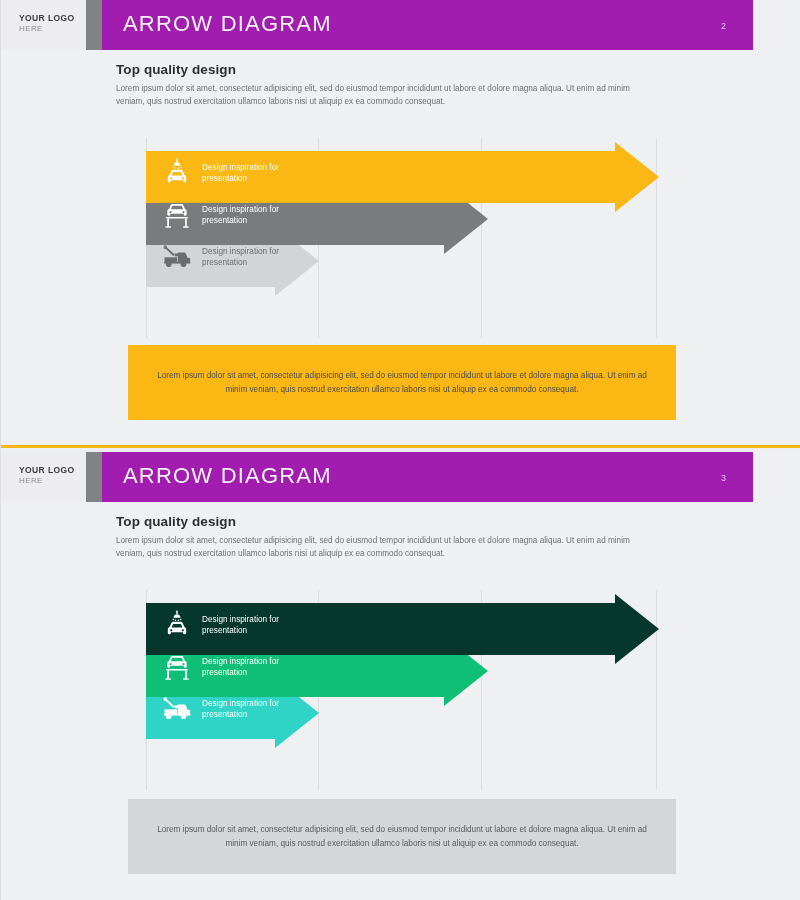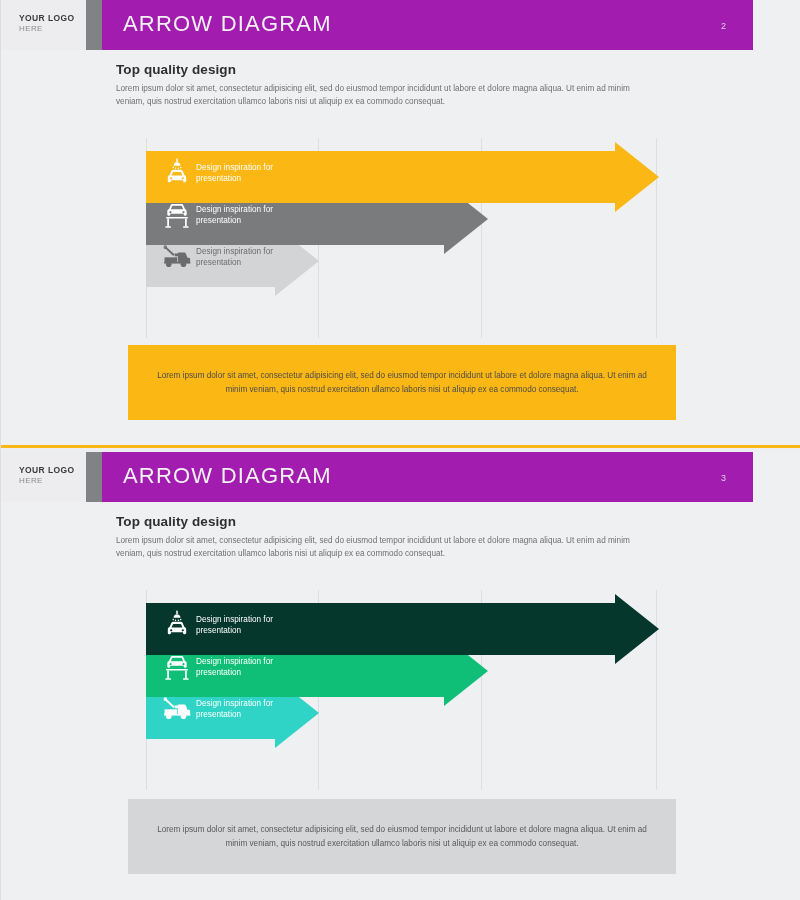--- a/index.html
+++ b/index.html
@@ -158,21 +158,21 @@
     left: 0; top: 0;
     width: 100%; height: 100%;
   }
   .arrow-content {
     position: absolute;
     left: 14px;
     top: 0;
     height: 44px;
     display: flex;
     align-items: center;
-    gap: 2px;
+    gap: 8px;
   }
   .arrow-icon { width: 34px; height: 34px; flex: none; display: block; }
   .arrow-label {
     font-size: 8.2px;
     line-height: 1.35;
     white-space: pre-line;
   }
 
   .row-0 { top: 4px;  z-index: 3; }
   .row-1 { top: 46px; z-index: 2; }

